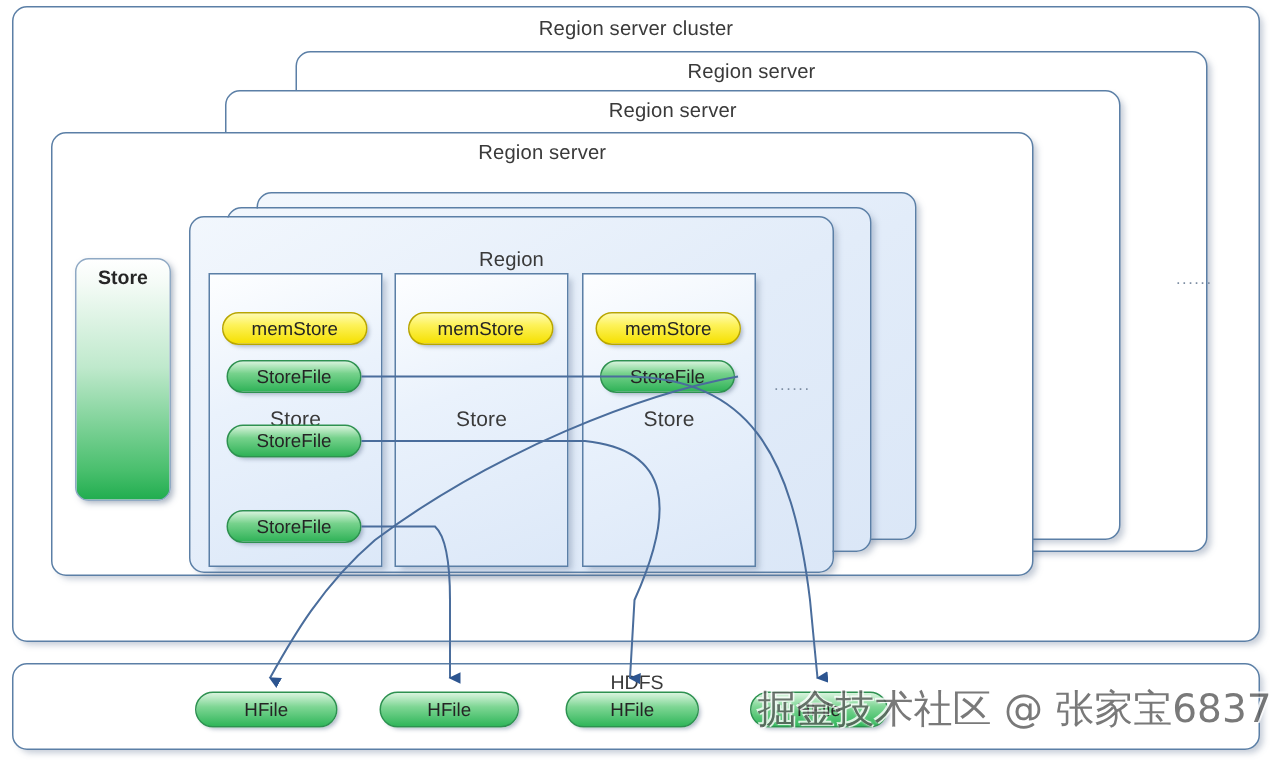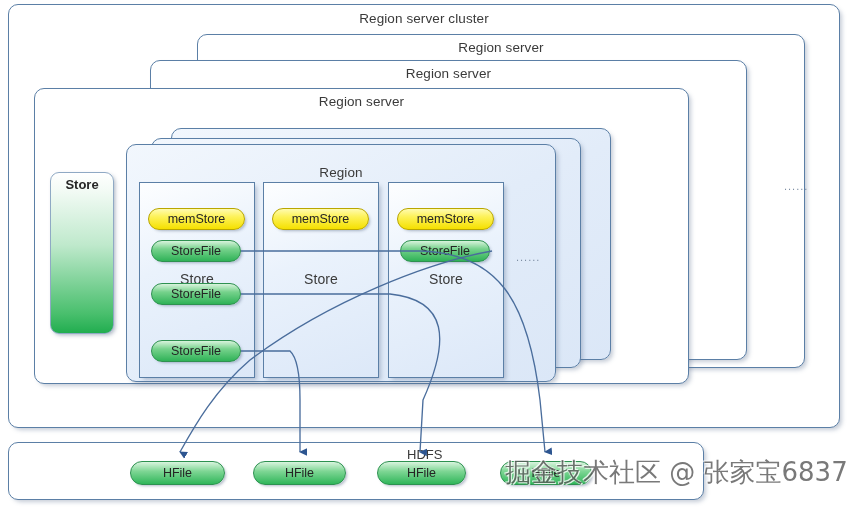--- a/index.html
+++ b/index.html
@@ -140,21 +140,21 @@
 
   <div class="panel storebox" style="left:388px;top:182px;width:116px;height:196px;">
     <div class="ptitle" style="top:88px;font-size:14px;">Store</div>
   </div>
   <div class="pill mem" style="left:397px;top:208px;width:97px;height:22px;">memStore</div>
   <div class="pill sf" style="left:400px;top:240px;width:90px;height:22px;">StoreFile</div>
 
   <div class="ell" style="left:516px;top:251px;">......</div>
   <div class="ell" style="left:784px;top:180px;">......</div>
 
-  <div class="panel" id="hdfs" style="left:8px;top:442px;width:696px;height:58px;">
+  <div class="panel" id="hdfs" style="left:8px;top:442px;width:832px;height:58px;">
     <div style="position:absolute;left:398px;top:4px;font-size:13px;color:#3a3a3a;">HDFS</div>
   </div>
   <div class="pill hfile" style="left:130px;top:461px;width:95px;height:24px;">HFile</div>
   <div class="pill hfile" style="left:253px;top:461px;width:93px;height:24px;">HFile</div>
   <div class="pill hfile" style="left:377px;top:461px;width:89px;height:24px;">HFile</div>
   <div class="pill hfile" style="left:500px;top:461px;width:92px;height:24px;">HFile</div>
 
   <svg id="arrows" viewBox="0 0 848 507">
     <defs>
       <marker id="ah" markerWidth="9" markerHeight="9" refX="4.2" refY="7" orient="auto" markerUnits="userSpaceOnUse">

